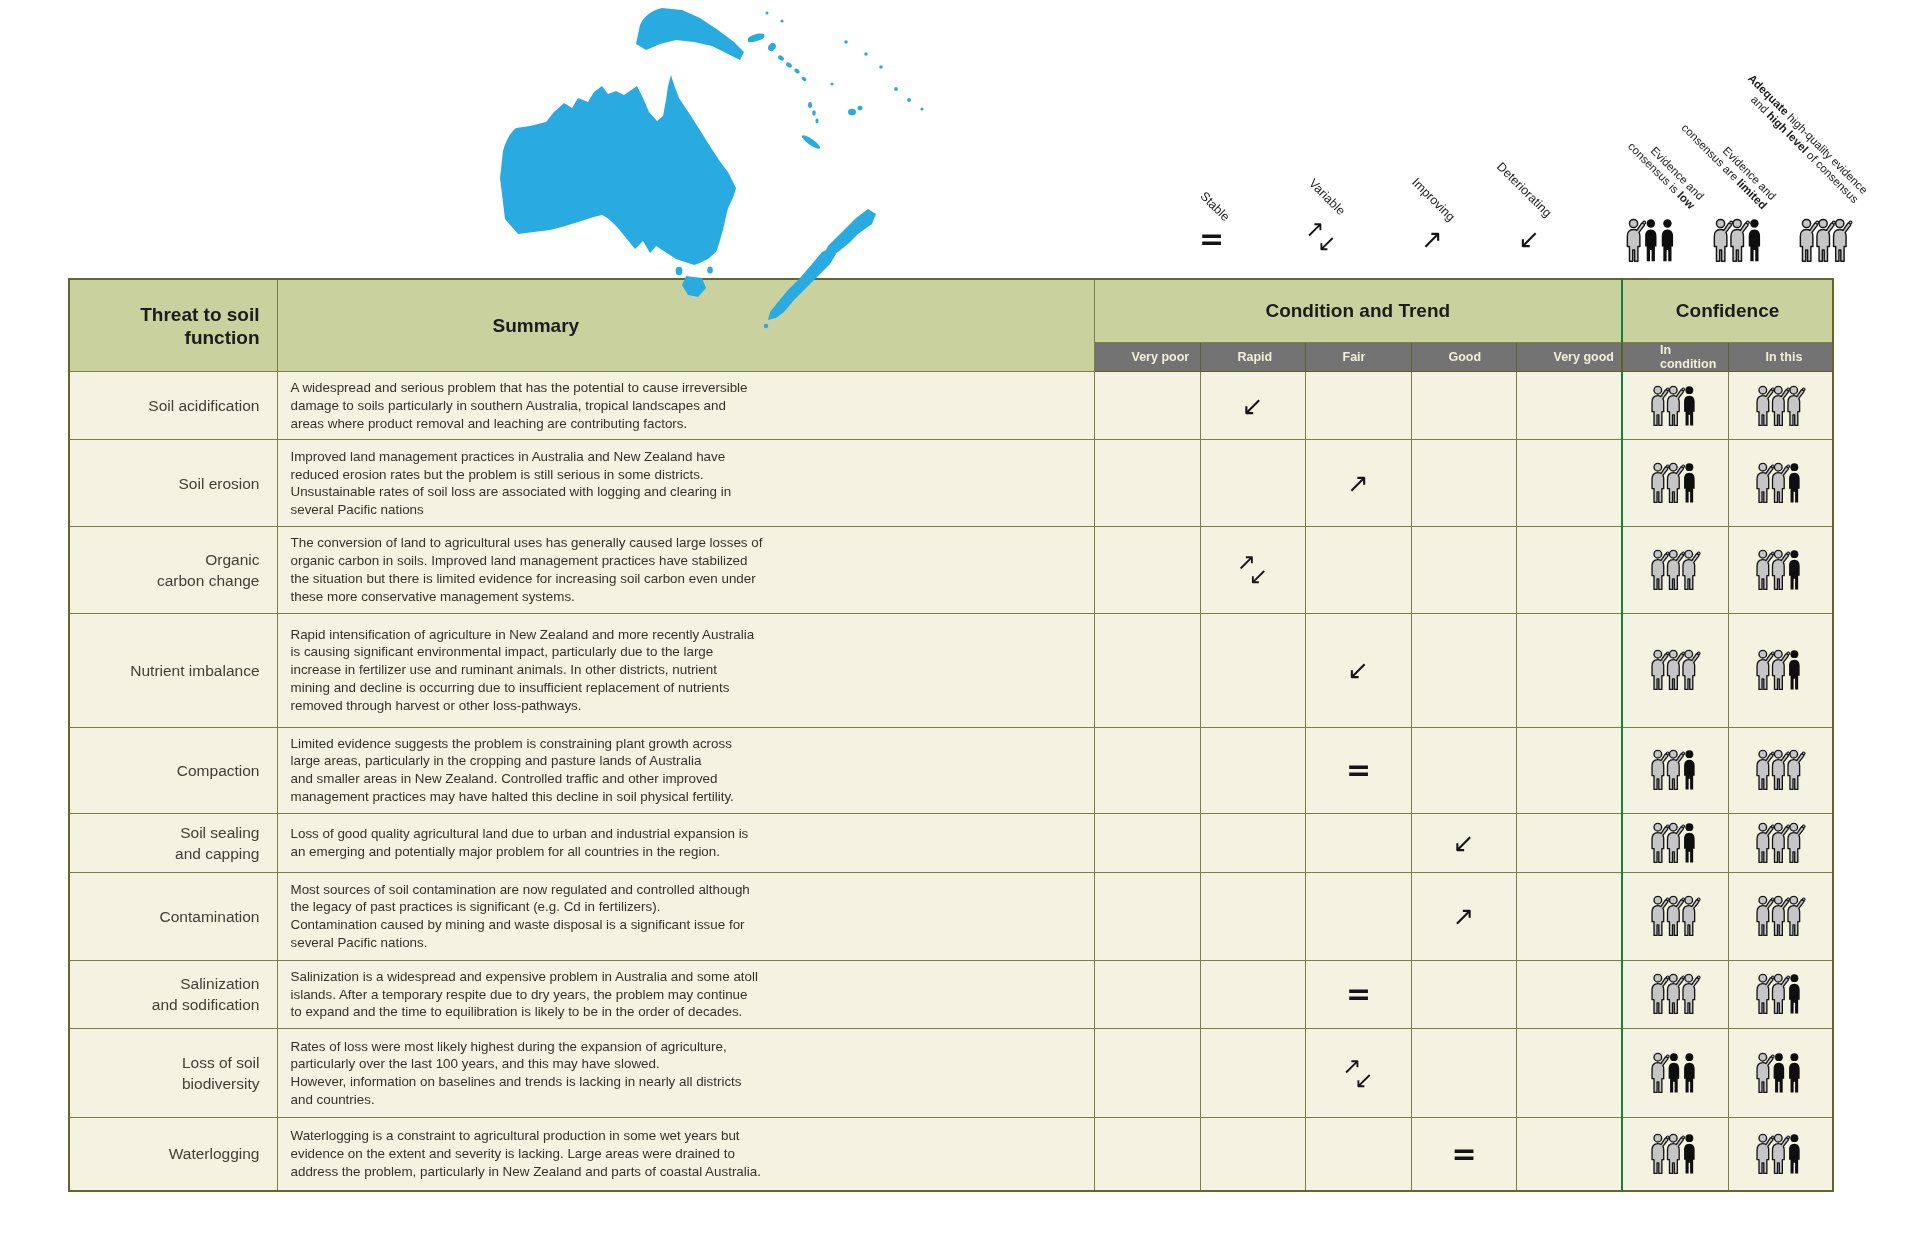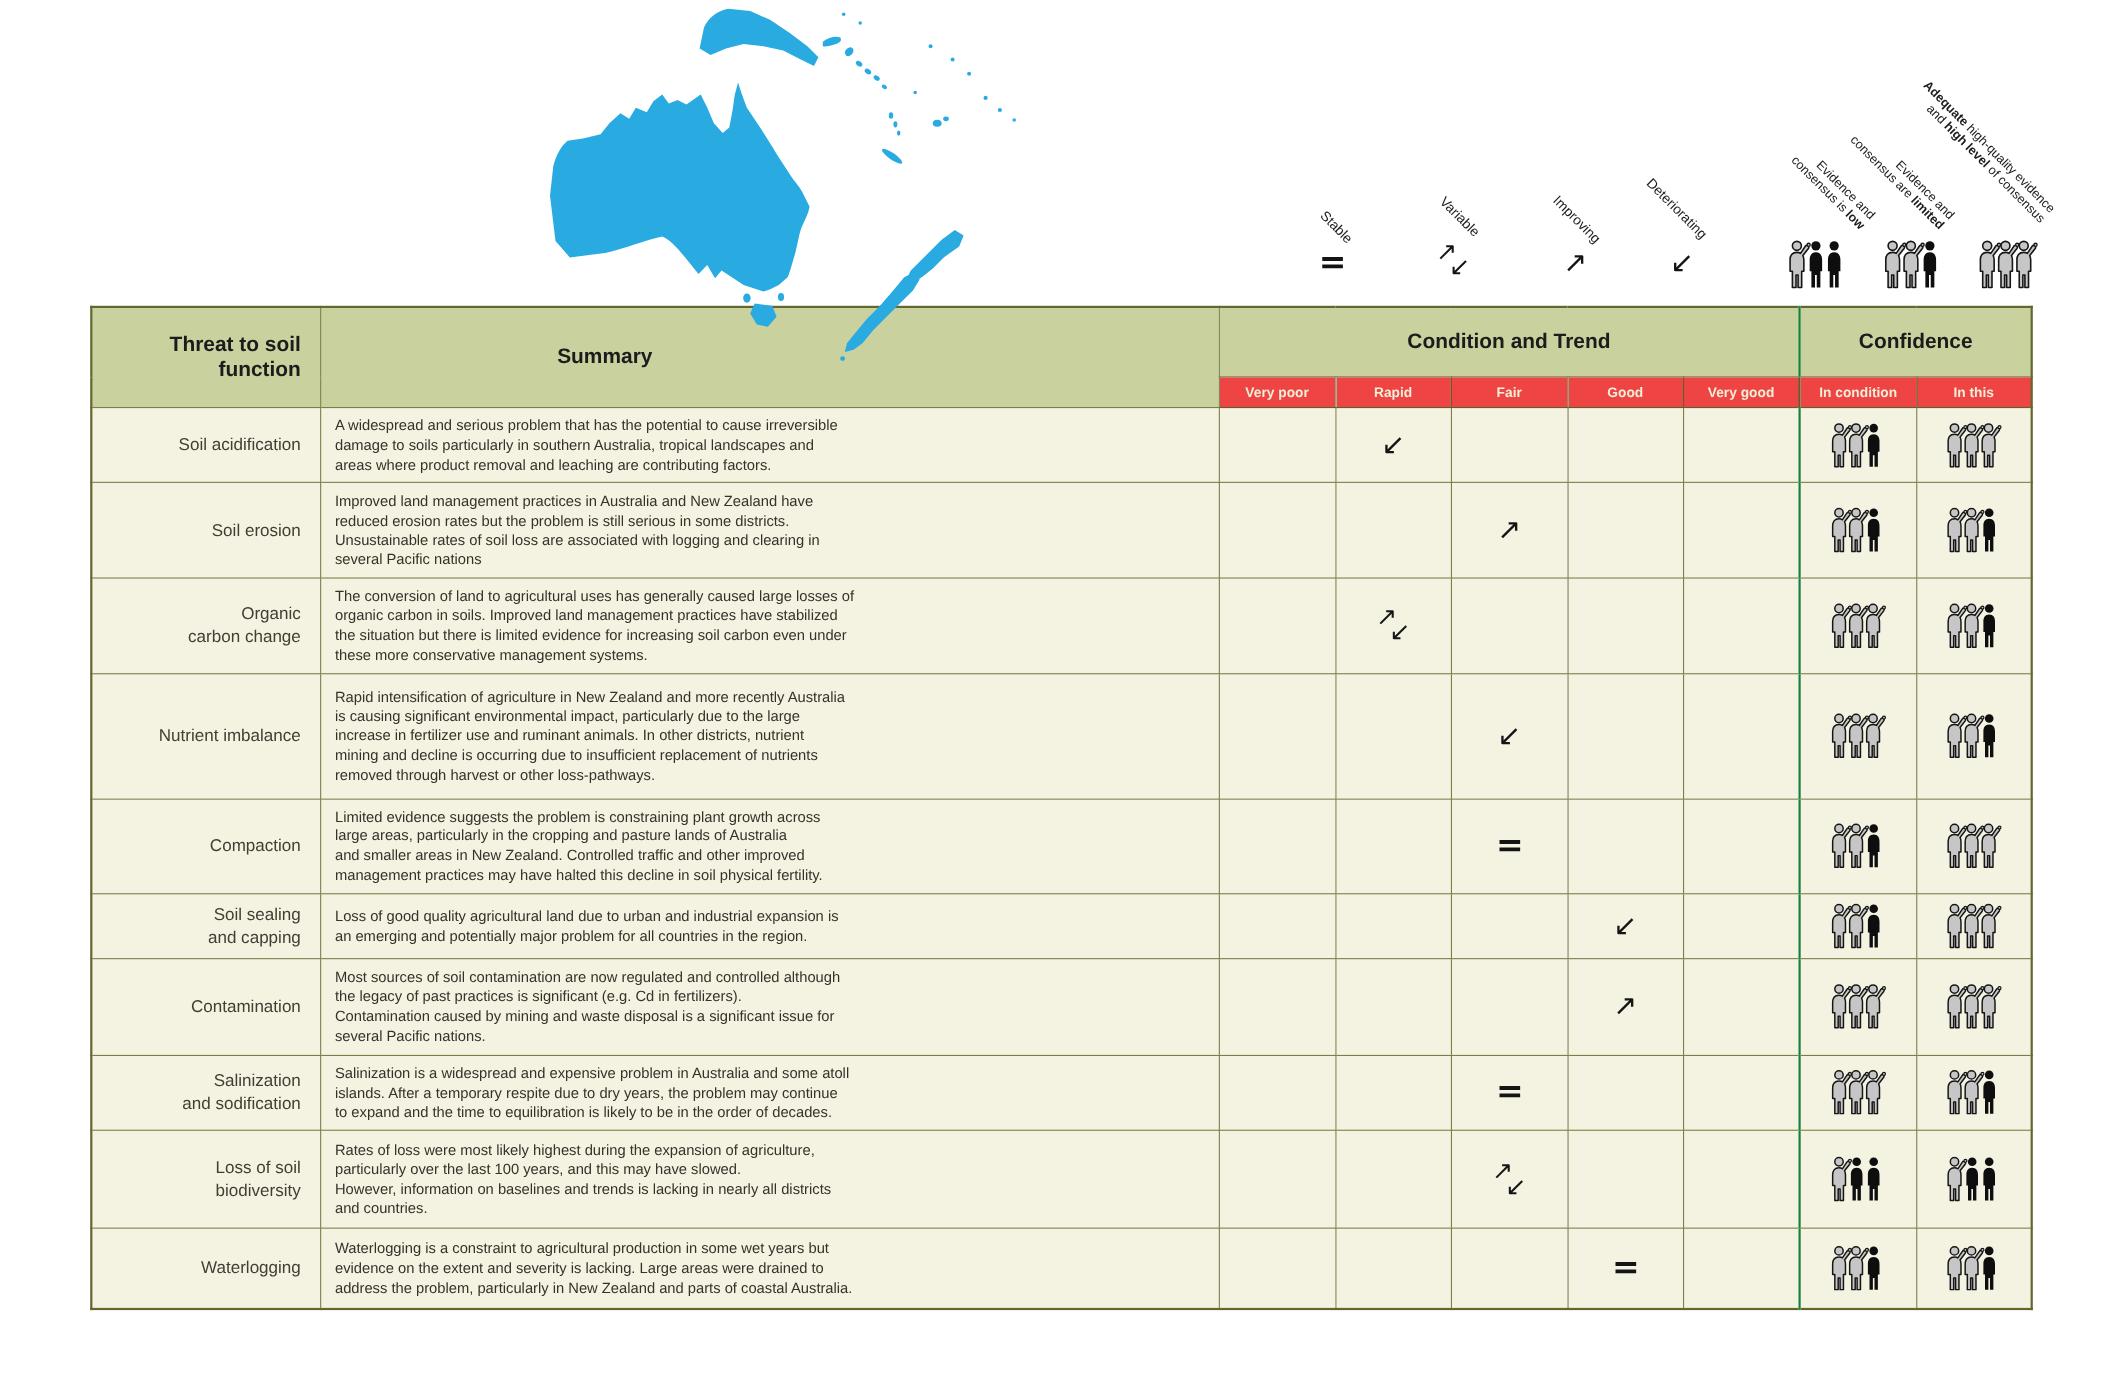--- a/index.html
+++ b/index.html
@@ -35,30 +35,30 @@
 
   
   .sym{font-family:"DejaVu Sans",sans-serif;color:#141414;display:inline-block;line-height:1;}
   .s-ar{font-size:26px;}
   .s-eq{font-size:30px;font-weight:600;letter-spacing:-1px;}
   .s-var{display:inline-block;line-height:1;}
   .s-var .a1{display:block;font-size:23px;margin-left:-12px;}
   .s-var .a2{display:block;font-size:23px;margin-left:12px;margin-top:-9px;}
 
   
-  .threats-table{position:absolute;left:82px;top:278px;width:1766px;z-index:1;
+  .threats-table{position:absolute;left:68px;top:278px;width:1766px;z-index:1;
                  border-collapse:collapse;table-layout:fixed;border-radius:13px;}
   .threats-table th,.threats-table td{border:1px solid #7b7f45;vertical-align:middle;
                  overflow:hidden;padding:0;}
   .threats-table{border:2px solid #63672e;}
   th.h-main{background:#c9d19e;color:#1c1c1c;font-size:19px;font-weight:bold;height:62px;}
   th.h-threat{text-align:right;padding-right:17px;white-space:pre-line;line-height:23px;}
   th.h-summary{text-align:left;padding-left:215px;margin-left:25px;}
-  tr.sub th{background:#ef4444;color:#f2efd8;font-size:12.5px;font-weight:bold;height:27px;
-            border-color:#5d6128;text-align:center;}
+  tr.sub th{background:#737373;color:#f2efd8;font-size:12.5px;font-weight:bold;height:27px;
+            border-color:#5d6128;text-align:left;padding-left:37px;}
   .threats-table td{background:#f4f2e1;}
   td.cell-threat{text-align:right;padding-right:17px;font-size:15.5px;color:#3f3f34;
                  white-space:pre-line;line-height:21px;}
   td.cell-summary{font-size:13.4px;line-height:17.8px;color:#33332a;
                   padding:7px 10px 7px 13px;white-space:pre-line;}
   td.cell-cond,td.cell-conf{text-align:center;}
   td.cell-conf svg,.leg-people svg{display:block;margin:0 auto;}
   col.c-threat{width:208px;}  col.c-summary{width:817px;}
   col.c-r1{width:106px;} col.c-r2{width:105px;} col.c-r3{width:106px;}
   col.c-r4{width:105px;} col.c-r5{width:106px;}

